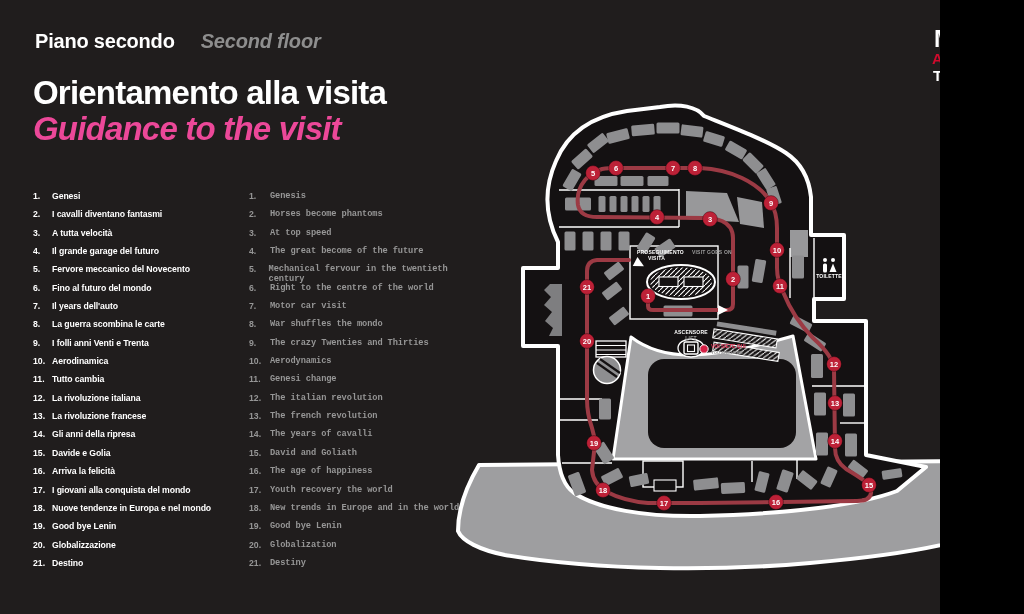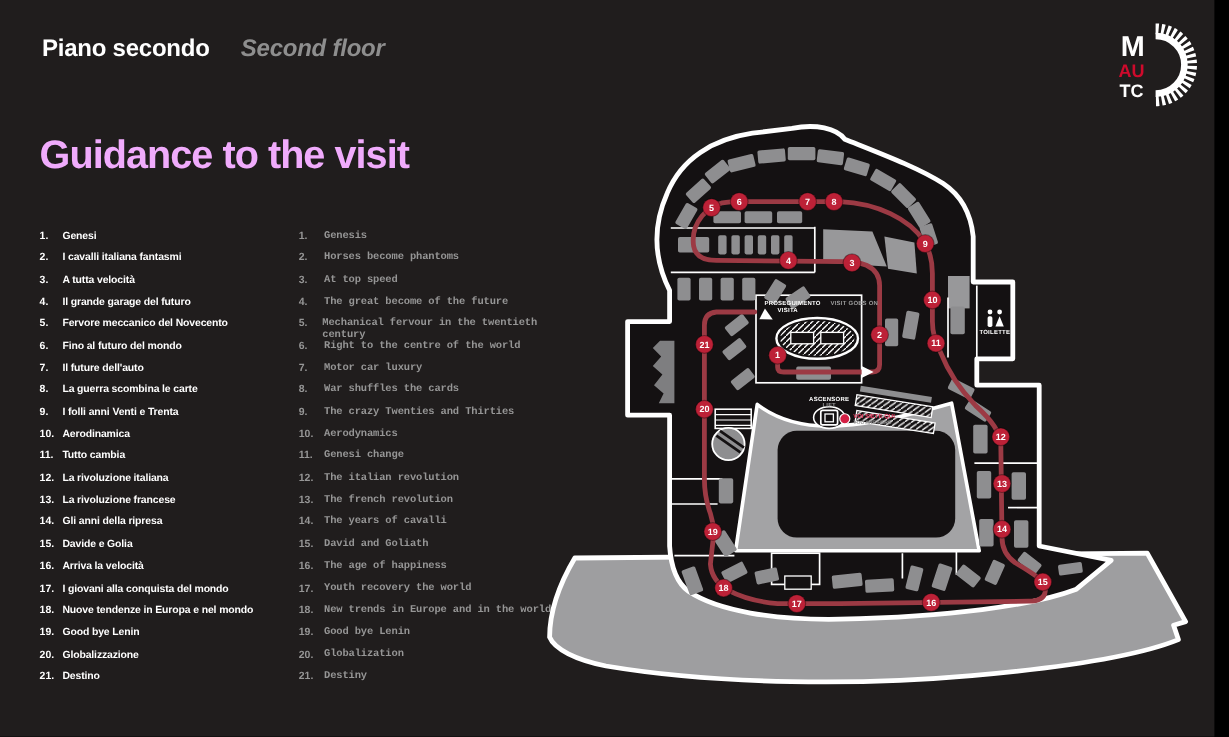--- a/index.html
+++ b/index.html
@@ -1,24 +1,24 @@
 <!DOCTYPE html>
 <html><head>
 <meta charset="utf-8">
 <style>
   html,body{margin:0;padding:0;background:#000;}
   .stage{
-    position:relative;width:1012px;height:614px;overflow:hidden;
+    position:relative;width:940px;height:614px;overflow:hidden;
     background:#201d1d;font-family:"Liberation Sans",sans-serif;
   }
   
   .floor-line{position:absolute;left:35px;top:30px;font-size:20px;font-weight:bold;color:#ffffff;letter-spacing:-0.2px;}
   .floor-line .en{color:#8e8e8e;font-style:italic;margin-left:26px;}
   .title-it{position:absolute;left:33px;top:74px;font-size:33px;font-weight:bold;color:#ffffff;letter-spacing:-0.8px;}
-  .title-en{position:absolute;left:33px;top:110px;font-size:33px;font-weight:bold;color:#f0abfc;letter-spacing:-0.8px;}
+  .title-en{position:absolute;left:33px;top:110px;font-size:33px;font-weight:bold;font-style:italic;color:#ec4899;letter-spacing:-0.8px;}
   
   .legend{position:absolute;top:192px;display:flex;flex-direction:column;}
   .legend .row{height:18.35px;display:flex;align-items:flex-start;line-height:1.1;}
   .legend .num{font-weight:bold;font-size:8.7px;}
   .legend .lbl{font-weight:bold;font-size:8.7px;letter-spacing:-0.1px;}
   #list-it{left:33px;width:215px;}
   #list-it .num{width:19px;color:#ffffff;}
   #list-it .lbl{color:#ffffff;}
   #list-en{left:249px;width:225px;}
   #list-en .num{width:21px;color:#969696;}
@@ -38,50 +38,51 @@
   .stopnum{font:bold 7.5px "Liberation Sans",sans-serif;fill:#ffffff;}
 </style>
 </head>
 <body>
 
 <div class="stage" style="background: rgb(32, 29, 29);">
 
   <div class="floor-line">
     <span>Piano secondo</span><span class="en">Second floor</span>
   </div>
+  <div class="title-it">Orientamento alla visita</div>
   <div class="title-en">Guidance to the visit</div>
 
   <div class="legend" id="list-it">
       <div class="row">
         <span class="num">1.</span>
         <span class="lbl">Genesi</span>
       </div>
       <div class="row">
         <span class="num">2.</span>
-        <span class="lbl">I cavalli italiana fantasmi</span>
+        <span class="lbl">I cavalli diventano fantasmi</span>
       </div>
       <div class="row">
         <span class="num">3.</span>
         <span class="lbl">A tutta velocità</span>
       </div>
       <div class="row">
         <span class="num">4.</span>
         <span class="lbl">Il grande garage del futuro</span>
       </div>
       <div class="row">
         <span class="num">5.</span>
         <span class="lbl">Fervore meccanico del Novecento</span>
       </div>
       <div class="row">
         <span class="num">6.</span>
         <span class="lbl">Fino al futuro del mondo</span>
       </div>
       <div class="row">
         <span class="num">7.</span>
-        <span class="lbl">Il future dell'auto</span>
+        <span class="lbl">Il years dell'auto</span>
       </div>
       <div class="row">
         <span class="num">8.</span>
         <span class="lbl">La guerra scombina le carte</span>
       </div>
       <div class="row">
         <span class="num">9.</span>
         <span class="lbl">I folli anni Venti e Trenta</span>
       </div>
       <div class="row">
@@ -103,21 +104,21 @@
       <div class="row">
         <span class="num">14.</span>
         <span class="lbl">Gli anni della ripresa</span>
       </div>
       <div class="row">
         <span class="num">15.</span>
         <span class="lbl">Davide e Golia</span>
       </div>
       <div class="row">
         <span class="num">16.</span>
-        <span class="lbl">Arriva la velocità</span>
+        <span class="lbl">Arriva la felicità</span>
       </div>
       <div class="row">
         <span class="num">17.</span>
         <span class="lbl">I giovani alla conquista del mondo</span>
       </div>
       <div class="row">
         <span class="num">18.</span>
         <span class="lbl">Nuove tendenze in Europa e nel mondo</span>
       </div>
       <div class="row">
@@ -153,25 +154,25 @@
       <div class="row">
         <span class="num">5.</span>
         <span class="lbl">Mechanical fervour in the twentieth century</span>
       </div>
       <div class="row">
         <span class="num">6.</span>
         <span class="lbl">Right to the centre of the world</span>
       </div>
       <div class="row">
         <span class="num">7.</span>
-        <span class="lbl">Motor car luxury</span>
+        <span class="lbl">Motor car visit</span>
       </div>
       <div class="row">
         <span class="num">8.</span>
-        <span class="lbl">War shuffles the cards</span>
+        <span class="lbl">War shuffles the mondo</span>
       </div>
       <div class="row">
         <span class="num">9.</span>
         <span class="lbl">The crazy Twenties and Thirties</span>
       </div>
       <div class="row">
         <span class="num">10.</span>
         <span class="lbl">Aerodynamics</span>
       </div>
       <div class="row">

